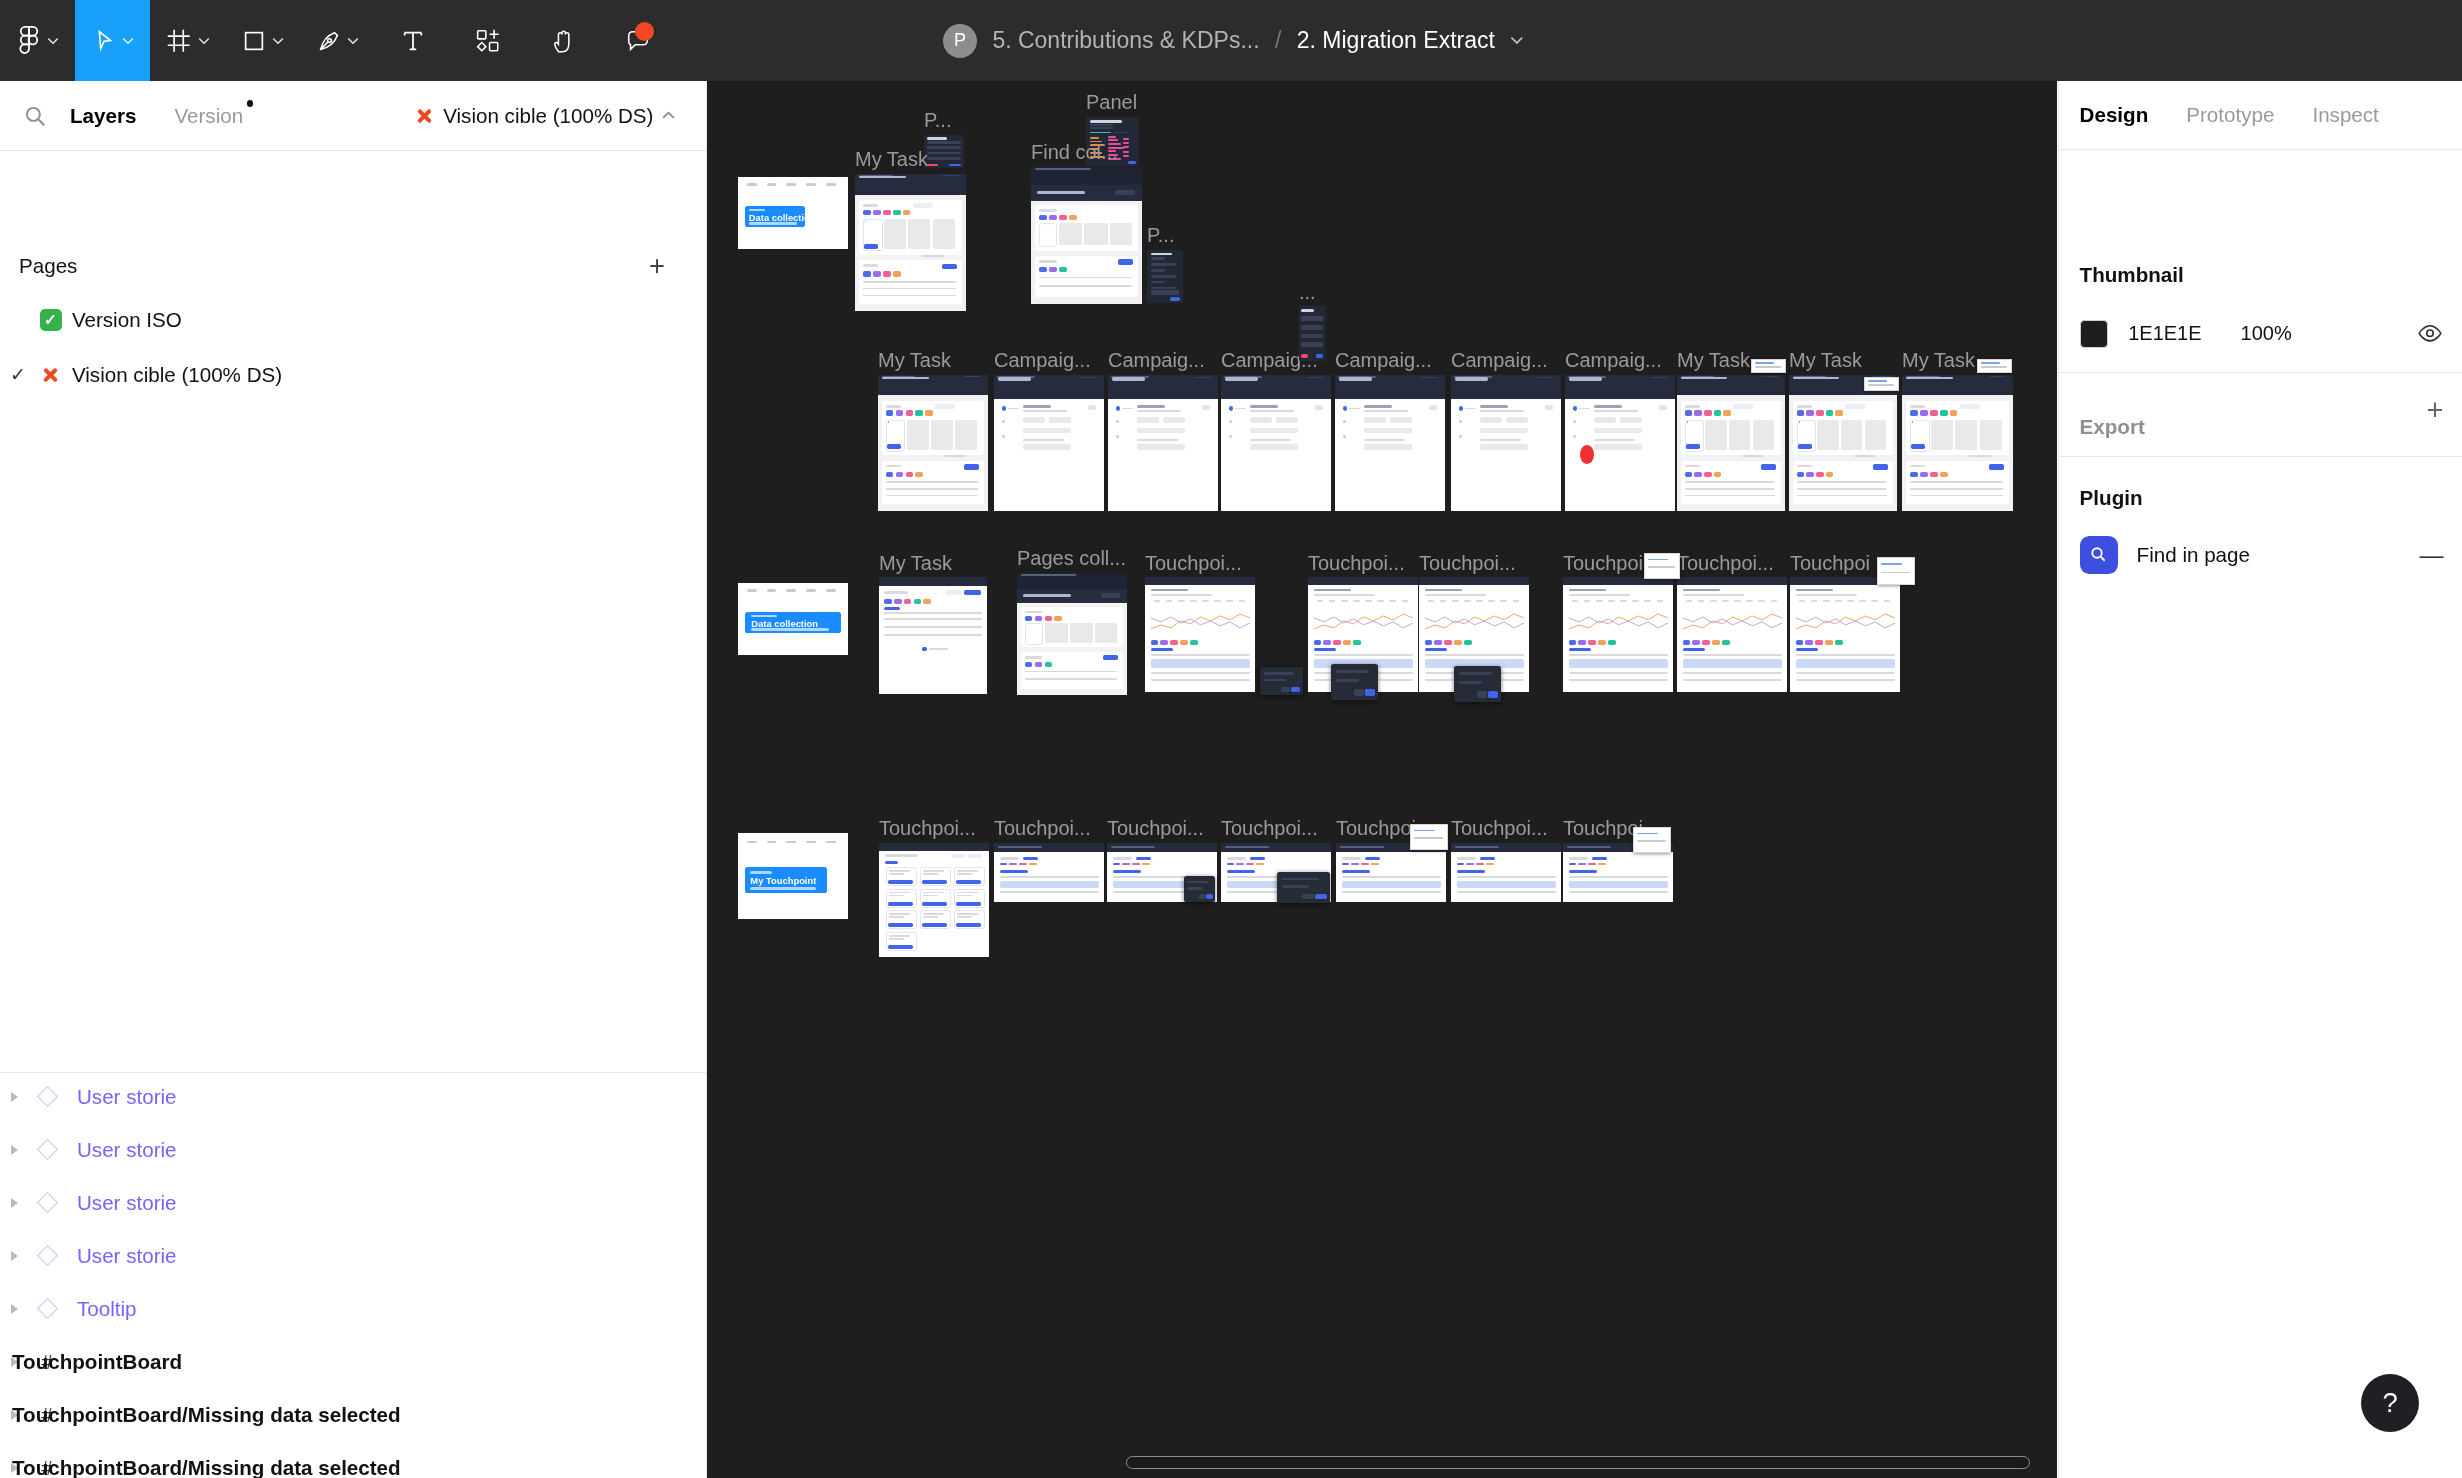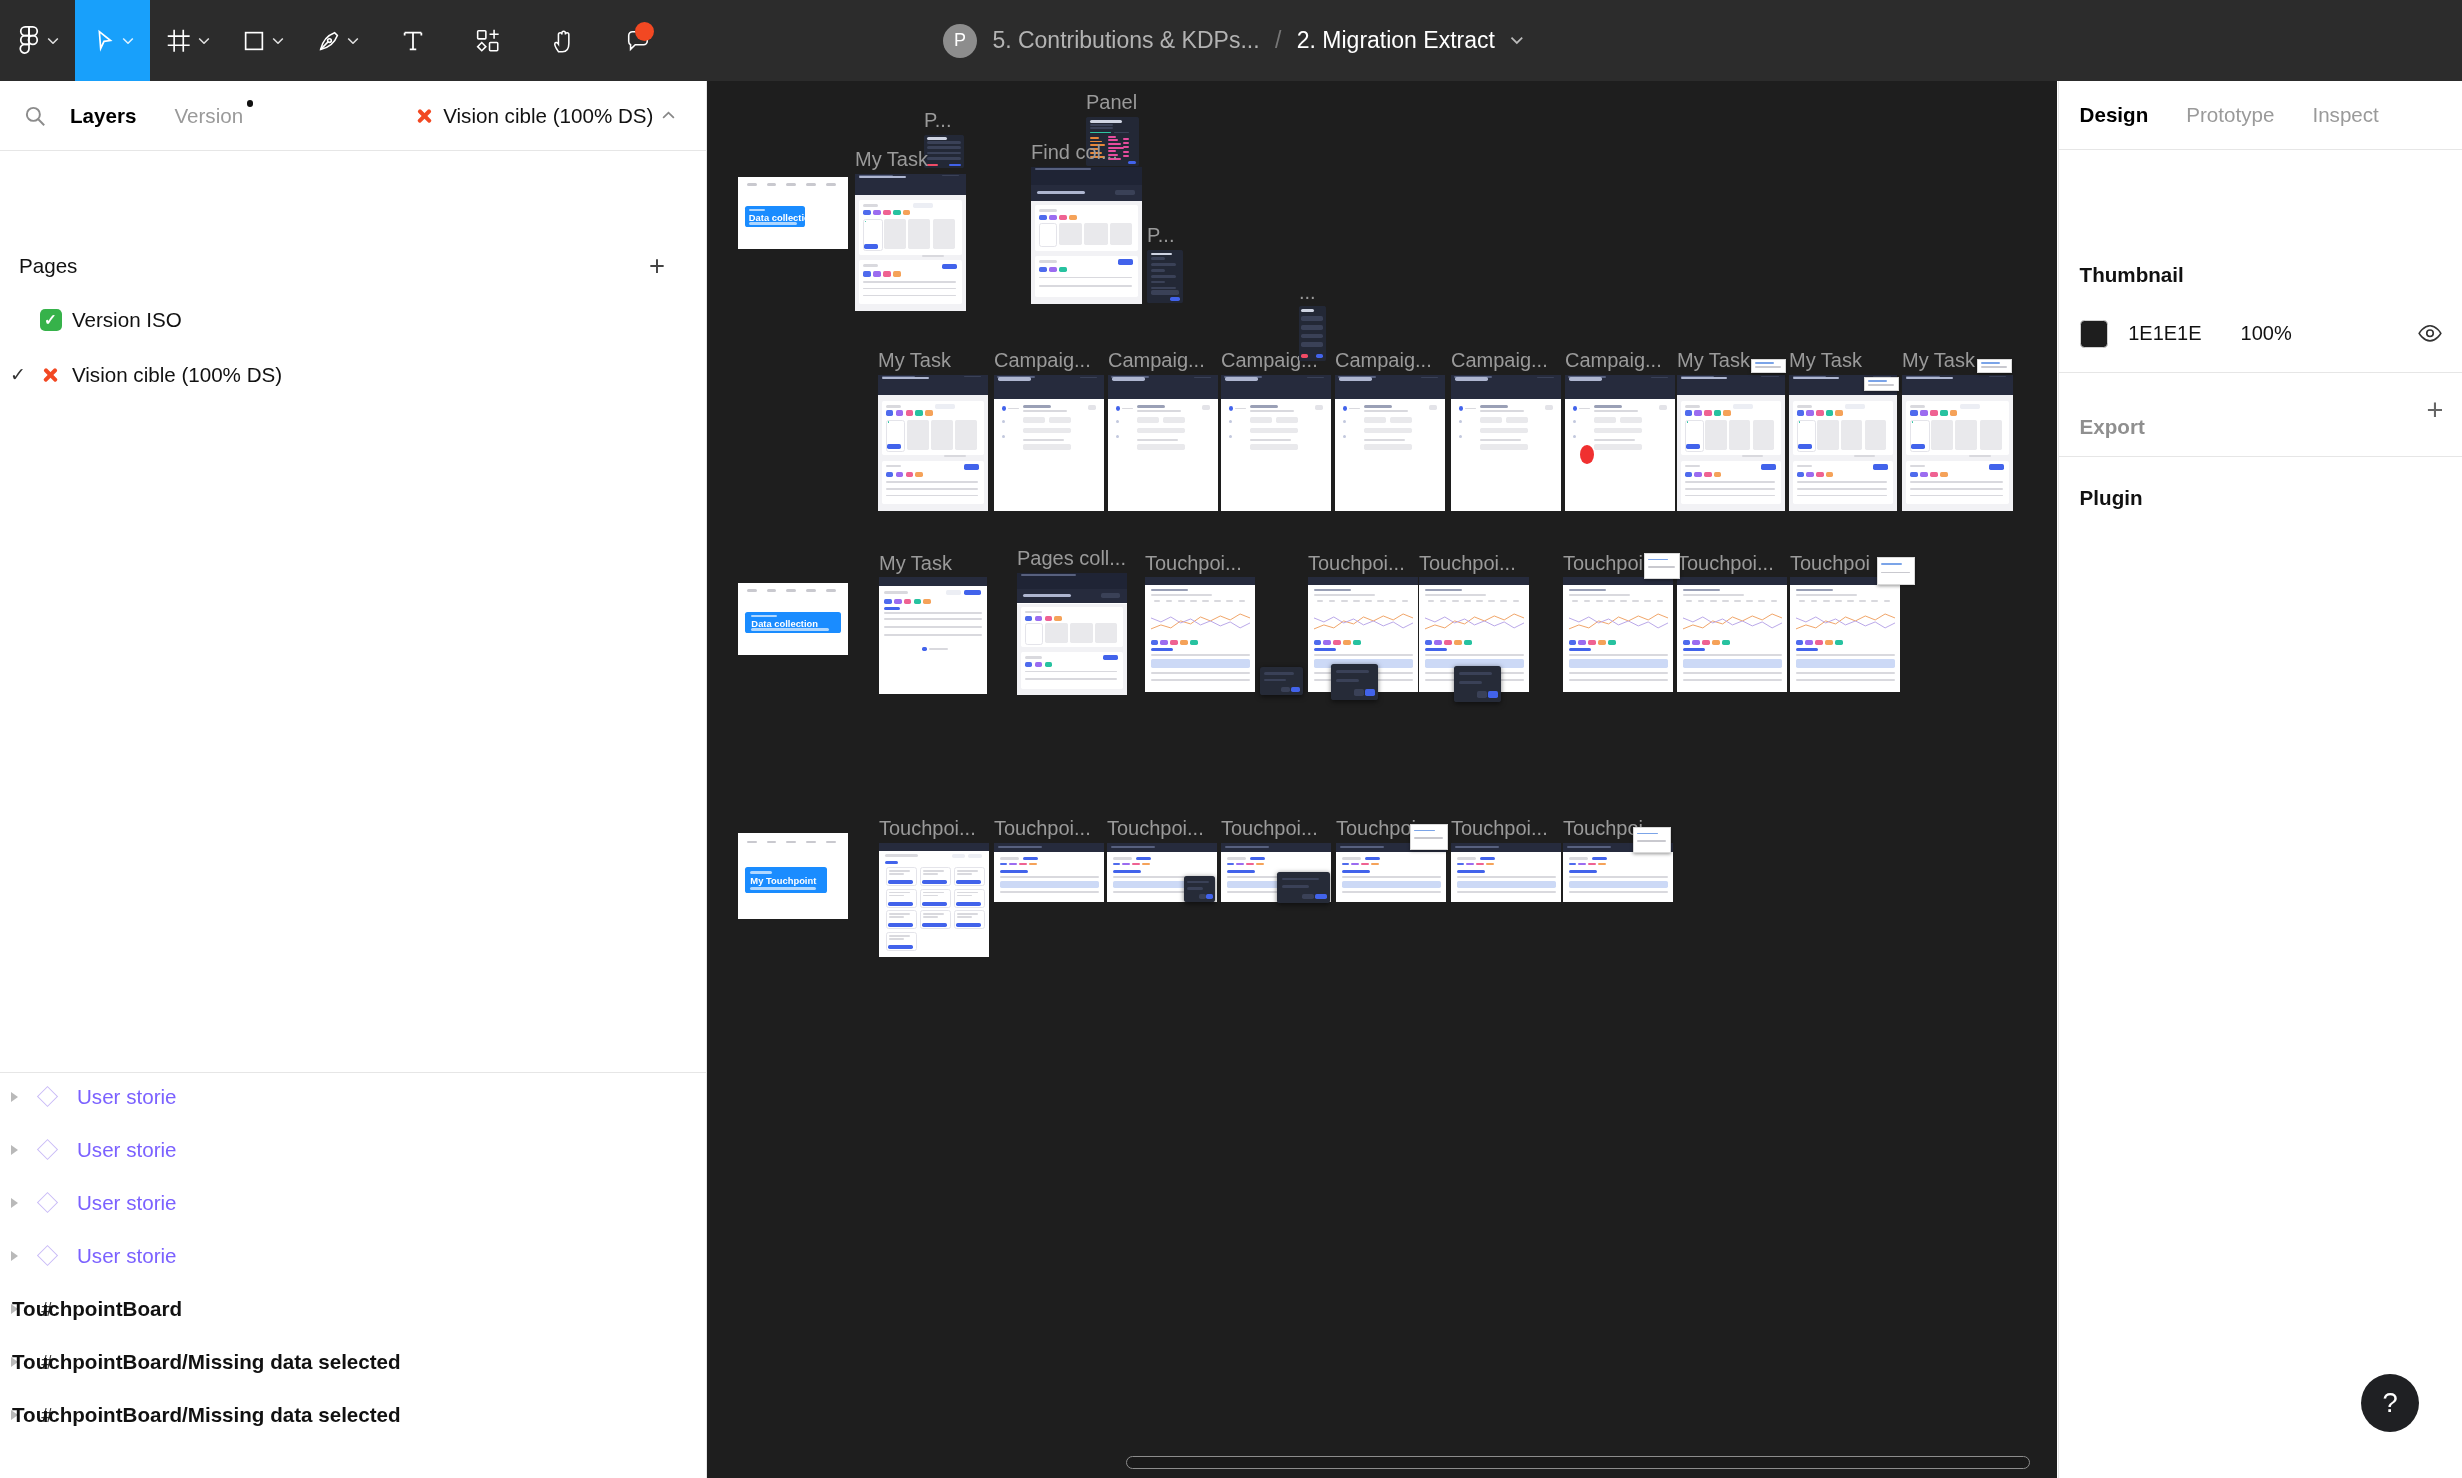--- a/index.html
+++ b/index.html
@@ -258,20 +258,29 @@
           <span class="lr-label comp">User storie</span>
         </div>
         <div class="layer-row">
           <span class="lr-tri">
             <span class="tri"></span>
           </span>
           <span class="lr-icon">
             <span class="diamond"></span>
           </span>
           <span class="lr-label comp">User storie</span>
+        </div>
+        <div class="layer-row">
+          <span class="lr-tri">
+            <span class="tri"></span>
+          </span>
+          <span class="lr-icon">
+            <span class="diamond"></span>
+          </span>
+          <span class="lr-label comp">Tooltip</span>
         </div>
         <div class="layer-row">
           <span class="lr-tri">
             <span class="tri"></span>
           </span>
           <span class="lr-icon">
             <span class="hash">#</span>
           </span>
           <span class="lr-label frame">TouchpointBoard</span>
         </div>
@@ -1170,17 +1179,27 @@
           </svg>
       </span>
     </div>
     <div class="rp-div" style="top:291px"></div>
     <div class="rp-sect-title export-t" style="top:334px;font-weight:bold">Export</div>
     <div class="rp-row" style="top:314px;height:31px">
       <span class="rp-right-ico" style="font-size:29px;color:#666">+</span>
     </div>
     <div class="rp-div" style="top:375px"></div>
     <div class="rp-sect-title" style="top:405px;font-weight:bold">Plugin</div>
+    <div class="rp-row" style="top:453px;height:41px">
+      <span class="plug-ico">
+        <svg width="20.6" height="20.6" viewBox="0 0 24 24" fill="none" stroke="#fff" stroke-width="2.2">
+            <circle cx="10.5" cy="10.5" r="5.5"></circle>
+            <path d="M14.5 14.5l5 5"></path>
+          </svg>
+      </span>
+      <span class="plug-lbl">Find in page</span>
+      <span class="rp-right-ico minus">—</span>
+    </div>
     <div class="help-fab">?</div>
   </div>
 
 </div>
 
 
 </body></html>

